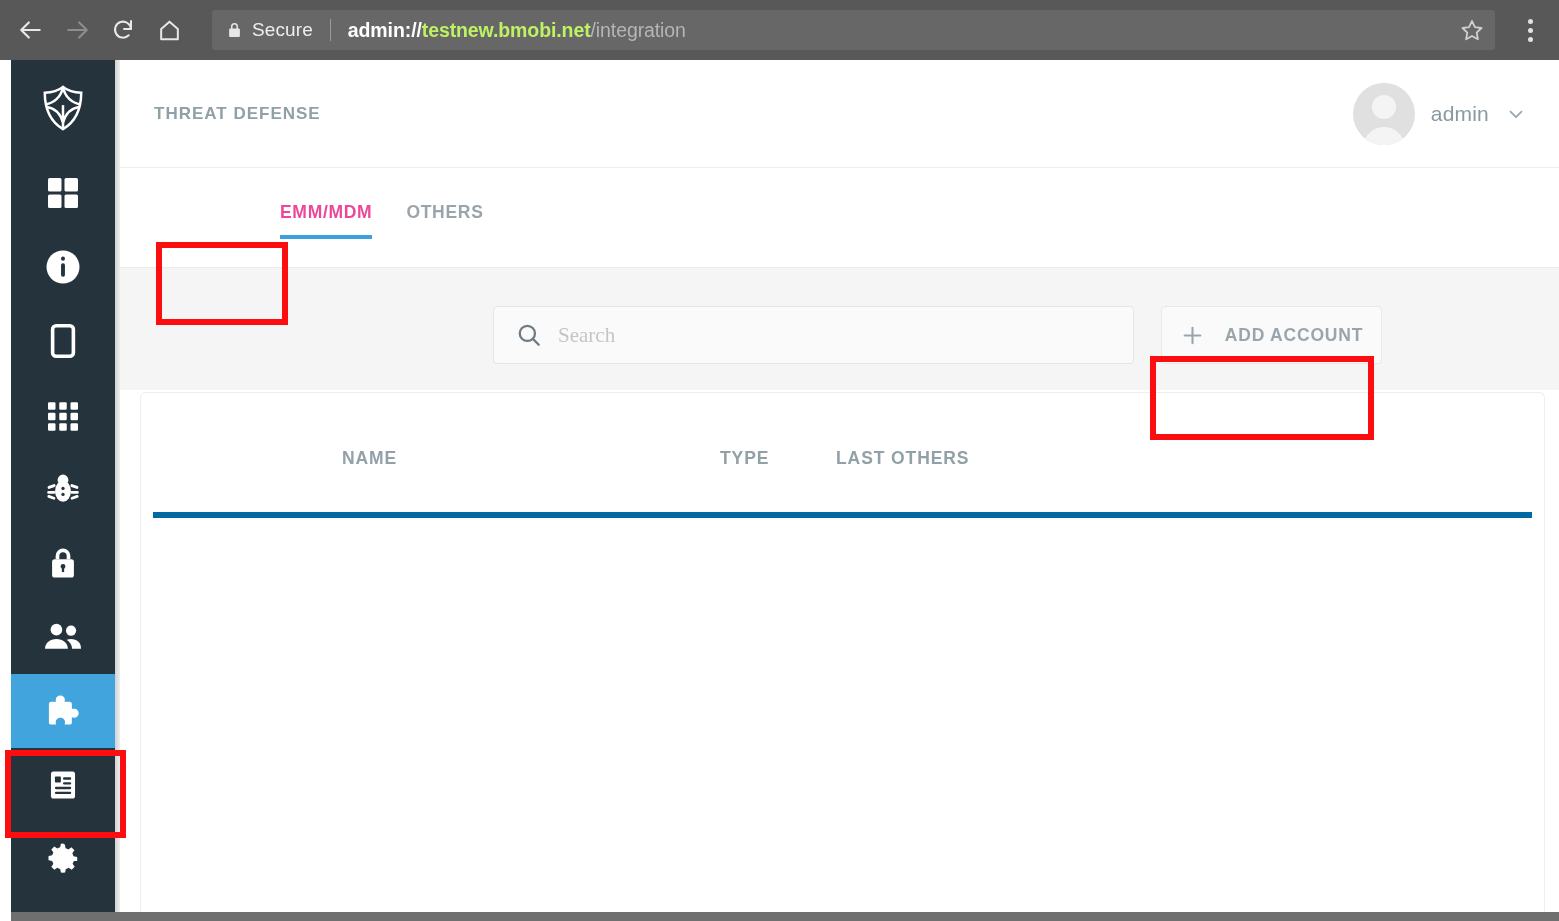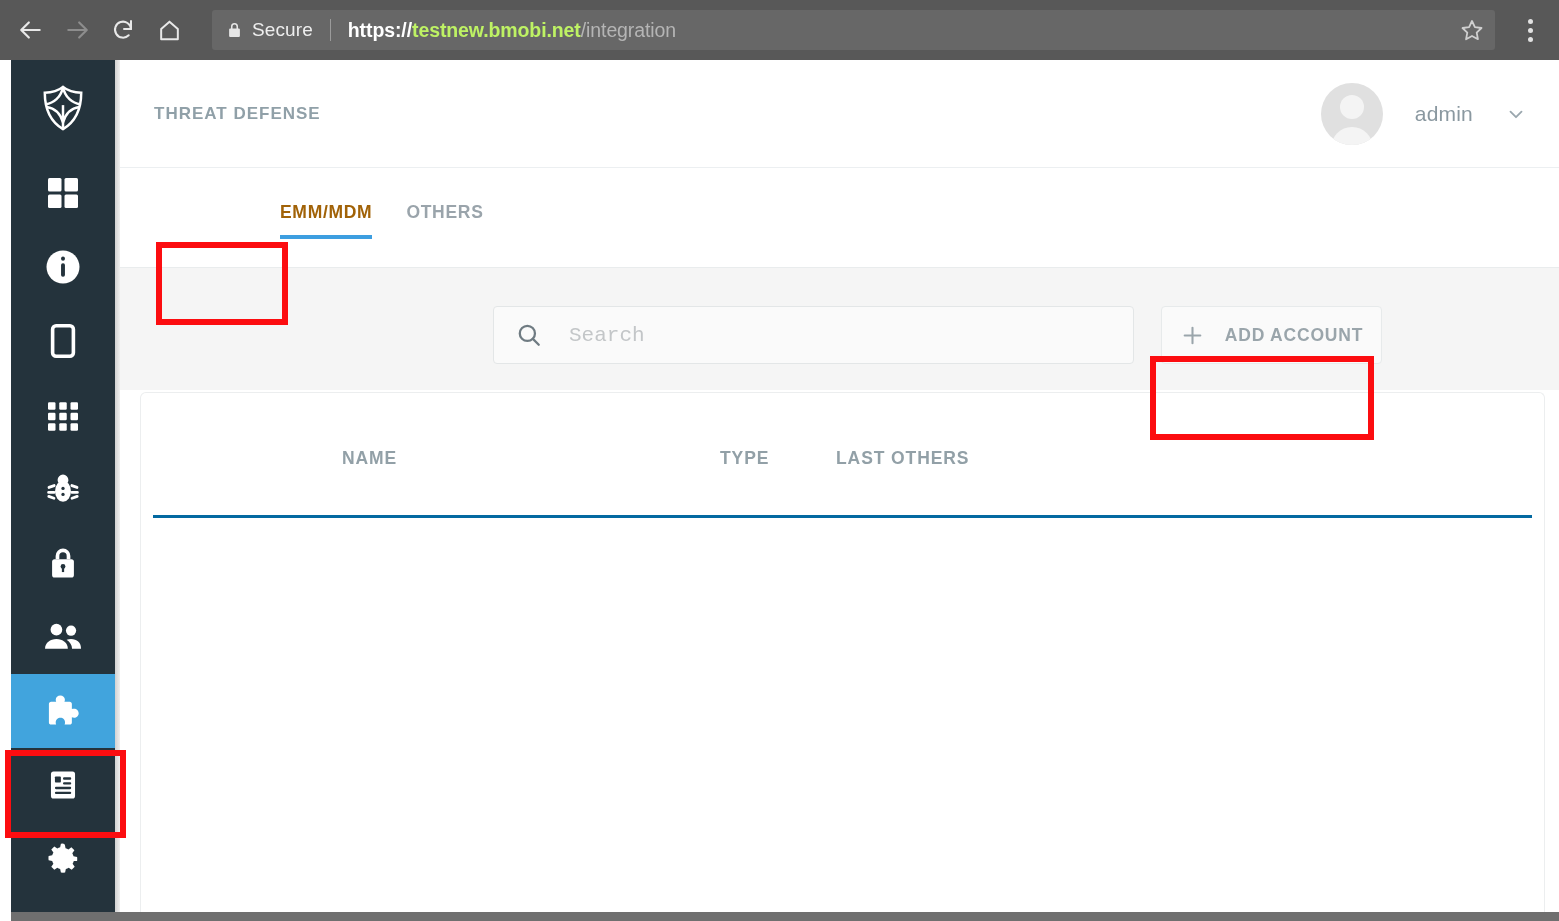--- a/index.html
+++ b/index.html
@@ -105,21 +105,21 @@
   #app-header {
     position: relative; height: 108px; background: #ffffff;
     border-bottom: 1px solid #eceff1;
     display: flex; align-items: center; justify-content: space-between;
     padding: 0 34px 0 34px;
   }
   #page-title {
     font-size: 17px; font-weight: bold; letter-spacing: 1.0px;
     color: #90a0a8;
   }
-  #user-menu { display: flex; align-items: center; gap: 32px; }
+  #user-menu { display: flex; align-items: center; gap: 16px; }
   #avatar {
     width: 62px; height: 62px; border-radius: 50%; background: #e0e0e0;
     position: relative; overflow: hidden;
   }
   #avatar .head {
     position: absolute; left: 50%; top: 12px; transform: translateX(-50%);
     width: 24px; height: 24px; border-radius: 50%; background: #f4f4f4;
   }
   #avatar .body {
     position: absolute; left: 50%; bottom: -14px; transform: translateX(-50%);
@@ -132,43 +132,42 @@
   #tab-bar {
     position: relative; height: 100px; background: #ffffff;
     border-bottom: 1px solid #e9eced;
     display: flex; align-items: flex-start; padding-left: 160px;
   }
   .tab {
     position: relative; padding: 34px 0 0 0; margin-right: 34px;
     font-size: 17.5px; font-weight: bold; letter-spacing: .7px;
     color: #9aa4ab; height: 100px;
   }
-  .tab.active { color: #a16207; }
+  .tab.active { color: #ec4899; }
   .tab.active .tab-underline {
     position: absolute; left: 0; right: 0; bottom: 29px; height: 4px;
     background: #3d9ee0;
   }
 
   
   #toolbar-row {
     position: relative; height: 122px;
     display: flex; align-items: center; justify-content: center;
     background: #f5f5f5;
   }
   #search-box {
     position: absolute; left: 373px; top: 38px; width: 641px; height: 58px;
     border: 1px solid #e3e6e7; border-radius: 4px; background: #fafafa;
     display: flex; align-items: center; padding-left: 22px; gap: 16px;
   }
   #search-icon { color: #6f7b82; display: flex; align-items: center; }
   #search-input {
     border: none; outline: none; background: transparent;
     font-size: 21px; color: #4c1d95; width: 520px;
-    font-family: Liberation Mono, monospace;
-    margin-left: 11px;
+    font-family: Liberation Serif, serif;
   }
   #search-input::placeholder { color: #c3c6c8; }
 
   .tool-btn {
     position: absolute; top: 38px; height: 58px;
     border: 1px solid #e7eaeb; border-radius: 4px; background: #fafafa;
     display: flex; align-items: center; justify-content: center; gap: 20px;
     color: #9aa5ab; font-size: 17.5px; font-weight: bold; letter-spacing: .8px;
     font-family: "Liberation Sans", sans-serif;
     cursor: pointer;
@@ -179,21 +178,21 @@
 
   
   #table-card {
     position: absolute; left: 20px; right: 16px; top: 332px; bottom: 0;
     background: #ffffff; border: 1px solid #eceeef;
     border-radius: 6px 6px 0 0;
     border-bottom: none;
   }
   #table-head {
     position: relative; height: 125px;
-    border-bottom: 3px solid #0369a1;
+    border-bottom: 6px solid #0369a1;
     margin: 0 12px;
     text-align: right;
   }
   .th {
     position: absolute; top: 55px;
     font-size: 17.5px; font-weight: bold; letter-spacing: .9px; color: #92a0a7;
   }
   #th-name { left: 189px; }
   #th-type { left: 539px; margin-left: 28px; }
   #th-last-synced { left: 683px; }
@@ -241,21 +240,21 @@
   </div>
 
   <div id="address-bar">
     <span id="lock-icon">
       <svg width="17" height="19" viewBox="0 0 24 24" fill="currentColor">
         <path d="M12 1.5a5 5 0 0 0-5 5V9H6a1.6 1.6 0 0 0-1.6 1.6v9A1.6 1.6 0 0 0 6 21.2h12a1.6 1.6 0 0 0 1.6-1.6v-9A1.6 1.6 0 0 0 18 9h-1V6.5a5 5 0 0 0-5-5zm0 2.2a2.8 2.8 0 0 1 2.8 2.8V9H9.2V6.5A2.8 2.8 0 0 1 12 3.7z"></path>
       </svg>
     </span>
     <span id="secure-label">Secure</span>
     <span id="url-separator"></span>
-    <span id="url-text"><span class="u-scheme">https://</span><span class="u-host">testnew.bmobi.net</span><span class="u-path">/integration</span></span>
+    <span id="url-text"><span class="u-scheme">admin://</span><span class="u-host">testnew.bmobi.net</span><span class="u-path">/integration</span></span>
     <span id="star-button">
       <svg width="24" height="24" viewBox="0 0 24 24" fill="none" stroke="currentColor" stroke-width="1.8" stroke-linejoin="round">
         <polygon points="12,3 14.9,9.2 21.5,10 16.7,14.6 17.9,21.2 12,18 6.1,21.2 7.3,14.6 2.5,10 9.1,9.2"></polygon>
       </svg>
     </span>
   </div>
 
   <div id="menu-button">
     <i></i>
       <i></i>

